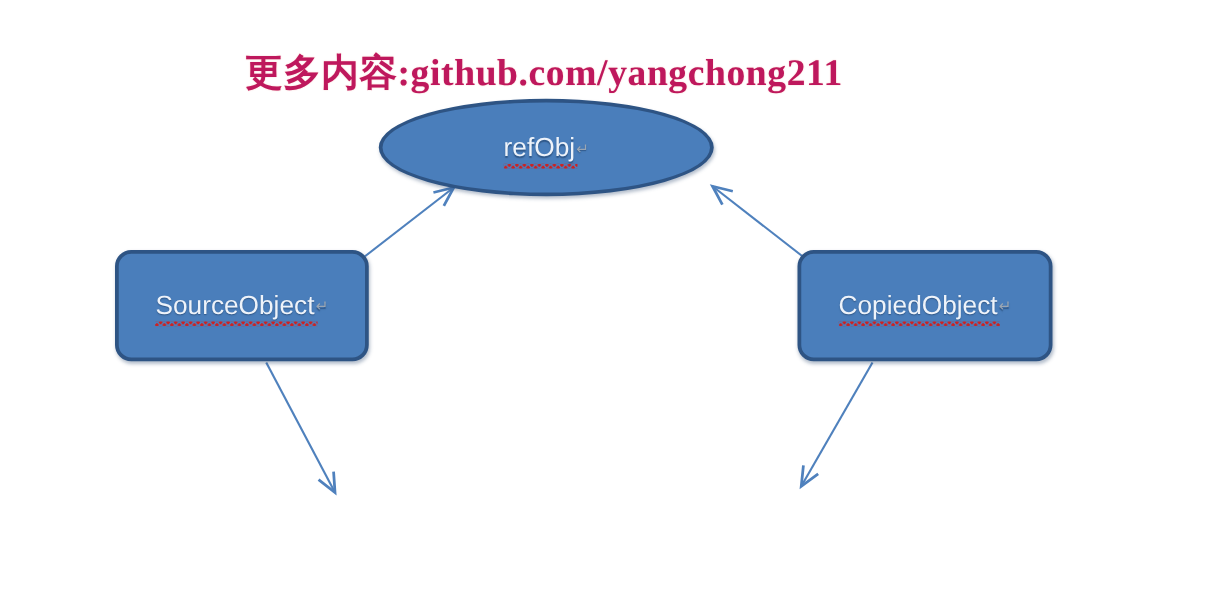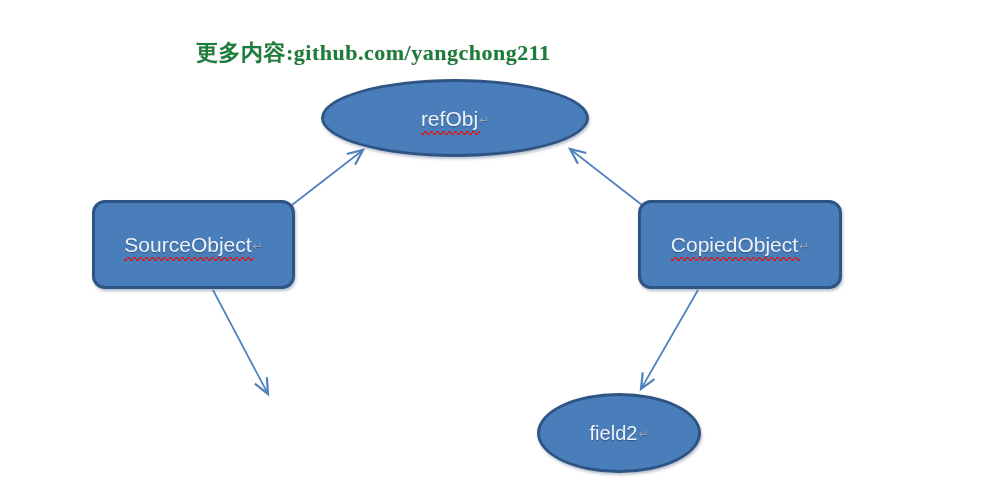--- a/index.html
+++ b/index.html
@@ -17,24 +17,24 @@
     background: #ffffff;
     overflow: hidden;
   }
 
   
   .watermark {
     position: absolute;
     left: 196px;
     top: 38px;
     font-family: "Liberation Serif", serif;
-    font-size: 22px;
+    font-size: 30px;
     font-weight: 700;
     letter-spacing: 0.5px;
-    color: #15803d;
+    color: #be185d;
     white-space: nowrap;
     z-index: 5;
     text-shadow: 0 0 1px rgba(232,86,76,0.45);
   }
 
   
   #edges {
     position: absolute;
     left: 0;
     top: 0;
@@ -90,21 +90,21 @@
   
   .pilcrow {
     color: #9aa6b4;
     font-size: 12px;
     vertical-align: 2px;
     margin-left: 1px;
     font-family: "DejaVu Sans", sans-serif;
   }
 
   
-  #node-refobj       { left: 321px; top: 79px;  width: 268px; height: 78px; }
+  #node-refobj       { left: 303px; top: 79px;  width: 268px; height: 78px; }
   #node-sourceobject { left: 92px;  top: 200px; width: 203px; height: 89px; }
   #node-copiedobject { left: 638px; top: 200px; width: 204px; height: 89px; }
   #node-field1       { left: 185px; top: 398px; width: 163px; height: 80px; }
   #node-field2       { left: 537px; top: 393px; width: 164px; height: 80px; }
 </style>
 </head>
 <body>
 
 <div id="canvas">
 
@@ -132,17 +132,14 @@
 
   <div class="node rect" id="node-copiedobject">
     <span class="node-label squiggle"><span>CopiedObject</span><span class="pilcrow">↵</span></span>
   </div>
 
   <div class="node rect" id="node-sourceobject">
     <span class="node-label squiggle"><span>SourceObject</span><span class="pilcrow">↵</span></span>
   </div>
 
 
-  <div class="node ellipse" id="node-field2">
-    <span class="node-label small"><span>field2</span><span class="pilcrow">↵</span></span>
-  </div>
 
 </div>
 
 </body></html>

